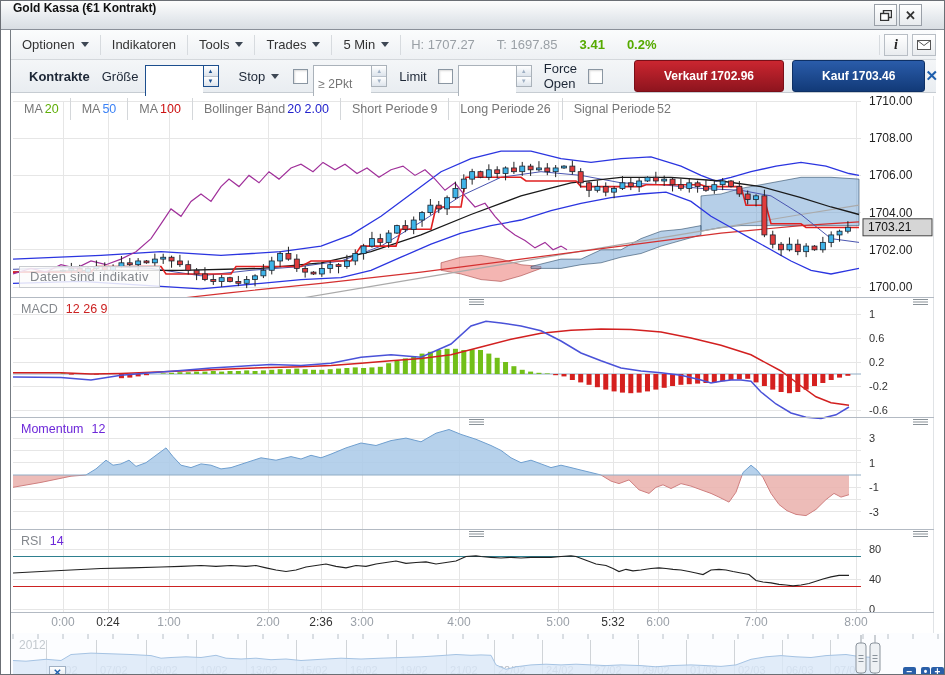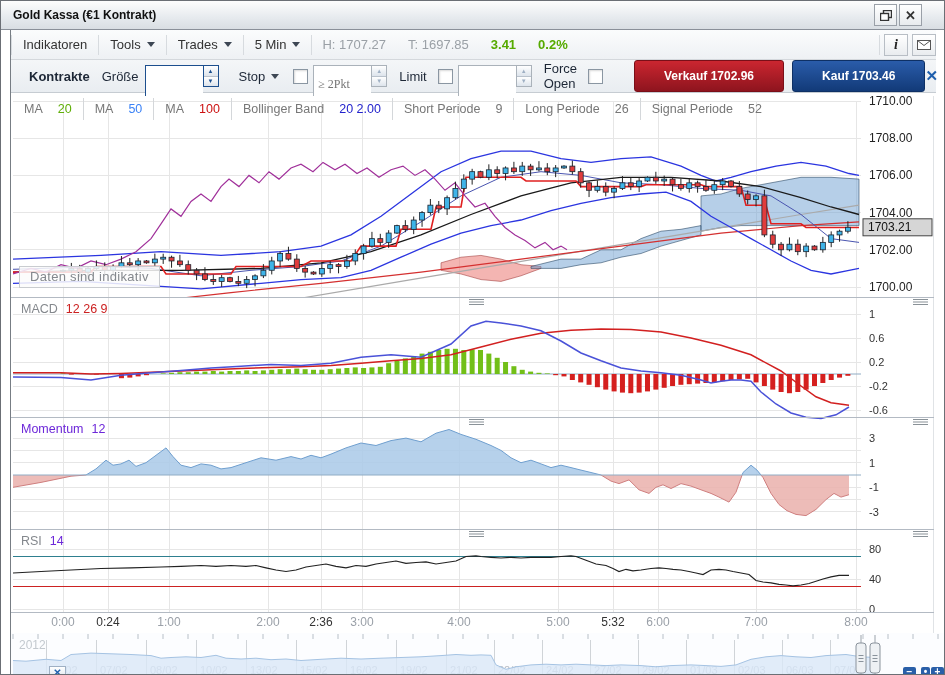--- a/index.html
+++ b/index.html
@@ -2,21 +2,21 @@
 <html><head>
 <meta charset="utf-8">
 <style>
   * { margin:0; padding:0; box-sizing:border-box; }
   html,body { font-family:"Liberation Sans", sans-serif; background:#fff; }
   #window { position:relative; width:945px; height:675px; border:1px solid #6b6f75; overflow:hidden; background:#fff; }
 
   
   #titlebar { position:absolute; left:0; top:0; width:945px; height:29px;
     background:linear-gradient(#fdfdfd,#e6eaee 60%,#d9dee3); border-bottom:1px solid #8a9099;
-    display:flex; align-items:center; }
+    display:flex; align-items:flex-start; }
   #titlebar .title { font-size:12px; font-weight:bold; color:#111; padding-left:12px; }
   .winbtn { position:absolute; top:3px; width:23px; height:22px; background:linear-gradient(#ffffff,#e8ebee);
     border:1px solid #9aa0a8; display:flex; align-items:center; justify-content:center; cursor:pointer; }
   #btn-restore { right:47px; }
   #btn-close-win { right:22px; font-size:13px; color:#333; font-weight:bold; }
 
   
   #toolbar1 { position:absolute; left:10px; top:29px; width:925px; height:30px;
     background:linear-gradient(#fbfcfd,#eef1f4); border-bottom:1px solid #d4d8dc;
     display:flex; align-items:center; font-size:13px; color:#333; }
@@ -32,40 +32,40 @@
   .info-i { font-family:"Liberation Serif", serif; font-style:italic; font-weight:bold; font-size:14px; color:#222; }
 
   
   #toolbar2 { position:absolute; left:10px; top:59px; width:925px; height:33px;
     background:linear-gradient(#f4f6f8,#e9edf1); border-bottom:1px solid #c6ccd2;
     display:flex; align-items:center; font-size:13px; color:#1d2736; padding:0 8px; }
   .lbl-b { font-weight:bold; margin:0 6px 0 10px; }
   .lbl { margin:0 6px; }
   .num-box { display:flex; height:22px; }
   .num-box input { width:58px; height:38px; border:1px solid; border-right:none; font-size:12px; padding:12px 4px;
-    font-family:Liberation Serif, serif; }
+    font-family:Liberation Sans, sans-serif; }
   .blue-border input { border-color:#1c4f8e; }
   .gray-border input { border-color:#aab2ba; color:#9aa2aa; }
   .spinner { width:16px; height:22px; border:1px solid #1c4f8e; display:flex; flex-direction:column; }
   .spinner.gray { border-color:#aab2ba; }
   .spinner span { flex:1; display:flex; align-items:center; justify-content:center; font-size:6px; color:#1c4f8e; background:linear-gradient(#fff,#dde4ec); cursor:pointer; }
   .spinner.gray span { color:#9fb0c4; }
   .spinner span:first-child { border-bottom:1px solid #b9c2cc; }
   .checkbox { width:15px; height:15px; border:1px solid #8a96a2; background:#fff; box-shadow:inset 1px 1px 2px rgba(0,0,0,.15); margin:0 5px; cursor:pointer; flex:none; }
   .trade-btn { height:32px; border-radius:3px; color:#fff; font-size:12px; font-weight:bold; padding:0 29px;
     display:flex; align-items:center; border:1px solid; cursor:pointer; white-space:nowrap; }
   #sell-btn { background:linear-gradient(#cb2630,#8e141e); border-color:#7a0f18; margin-left:26px; }
   #buy-btn  { background:linear-gradient(#2a5caa,#123a78); border-color:#0e3065; margin-left:8px; }
   #panel-close { margin-left:auto; margin-right:8px; color:#1f5fad; font-weight:bold; font-size:15px; cursor:pointer; }
 
   
   #chart-region { position:absolute; left:10px; top:95px; width:923px; height:537px; background:#fff; border-right:1px solid #e0e3e6; }
   #chart-svg { position:absolute; left:0; top:0; }
   #legend { position:absolute; left:2px; top:2px; display:flex; font-size:12.5px; color:#777; }
-  .legend-cell { padding:4px 11px; border-right:1px solid #d4d7da; display:flex; gap:15px; align-items:center; cursor:pointer; white-space:nowrap; }
+  .legend-cell { padding:4px 11px; border-right:1px solid #d4d7da; display:flex; gap:2px; align-items:center; cursor:pointer; white-space:nowrap; }
   .legend-cell b { font-weight:normal; }
   #watermark { position:absolute; left:8px; top:170px; border:1px solid #c9ccd0; background:rgba(252,252,252,.85);
     color:#84888d; font-size:13px; padding:2px 10px 3px 10px; letter-spacing:.3px; }
   .panel-label { position:absolute; left:10px; font-size:12.5px; color:#84888d; display:flex; gap:8px; }
   .panel-label .val { color:#c22; }
   .panel-label .dark { color:#6d28d9; }
 
   
   #navigator { position:absolute; left:10px; top:632px; width:935px; height:43px; background:#fcfdff; }
   #nav-svg { position:absolute; left:0; top:0; }
@@ -90,20 +90,24 @@
     <svg width="12" height="11" viewBox="0 0 12 11">
       <rect x="3.5" y="0.5" width="8" height="7" fill="none" stroke="#333" stroke-width="1.4"></rect>
       <rect x="0.5" y="3.5" width="8" height="7" fill="#fff" stroke="#333" stroke-width="1.4"></rect>
     </svg>
   </div>
   <div class="winbtn" id="btn-close-win">
     <span>✕</span>
   </div>
 
   <div id="toolbar1">
+    <div class="menu-item">
+      <span>Optionen</span>
+        <span class="dd-arrow"></span>
+    </div>
     <div class="menu-sep"></div>
     <div class="menu-item">
       <span>Indikatoren</span>
     </div>
     <div class="menu-sep"></div>
     <div class="menu-item">
       <span>Tools</span>
         <span class="dd-arrow"></span>
     </div>
     <div class="menu-sep"></div>

